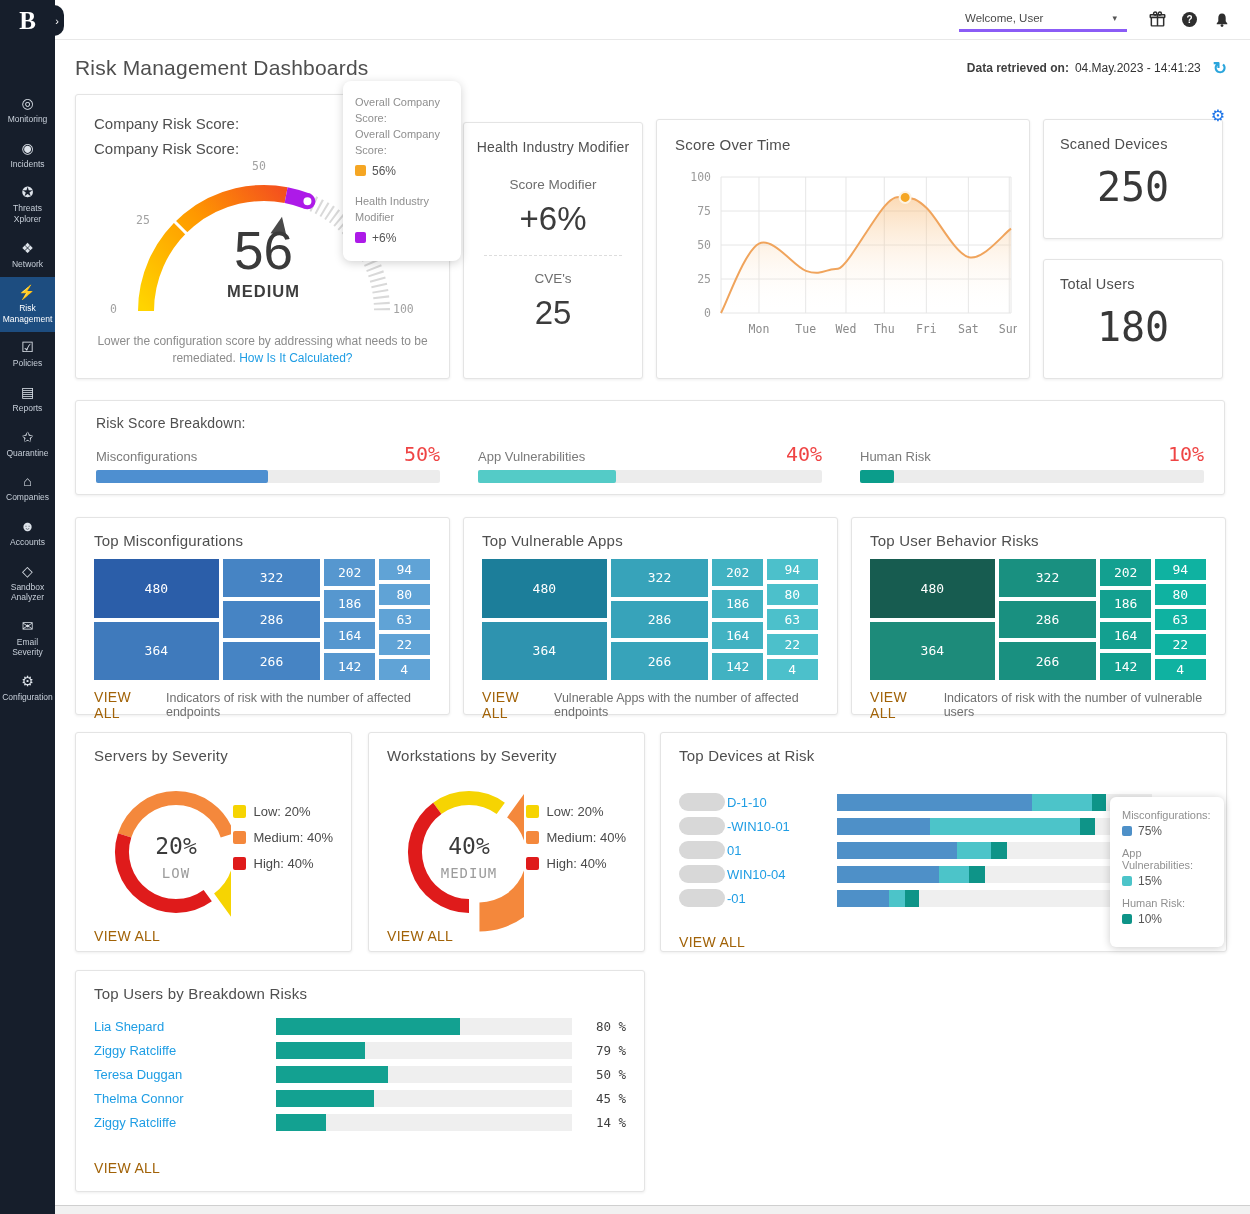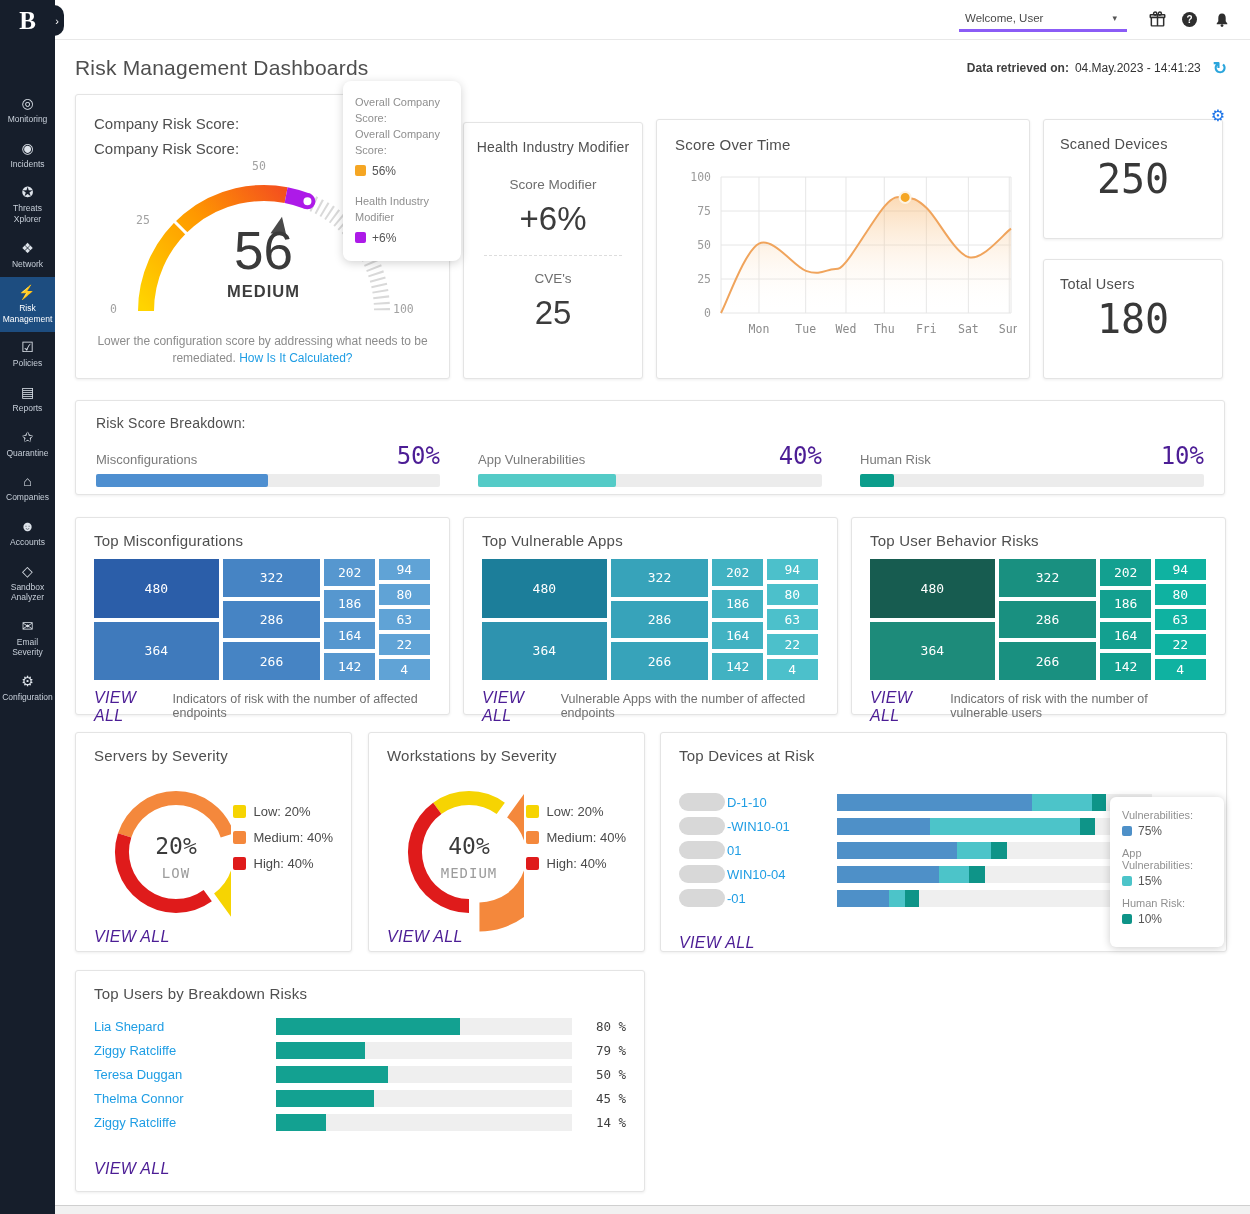--- a/index.html
+++ b/index.html
@@ -39,21 +39,21 @@
   #hdr-row { display:flex; justify-content:space-between; align-items:center; }
   #page-title { font-size:21px; font-weight:400; color:#4f4f4f; letter-spacing:.2px; }
   #retrieved { display:flex; align-items:center; gap:6px; font-size:12px; }
   #retrieved .lab { font-weight:bold; color:#3f3f3f; }
   #retrieved .val { color:#333; }
   #refresh-ic { color:#2aa5dc; font-size:17px; font-weight:bold; margin-left:6px; cursor:pointer; }
 
   .card { background:#fff; border:1px solid #e4e4e4; border-radius:3px;
           box-shadow:0 1px 3px rgba(0,0,0,.07); }
   .card-title { font-size:15px; color:#4f4f4f; letter-spacing:.2px; }
-  .view-all { font-size:16px; color:#4c1d95; letter-spacing:.3px; cursor:pointer; text-decoration:none;font-style:italic; }
+  .view-all { font-size:14px; color:#a16207; letter-spacing:.3px; cursor:pointer; text-decoration:none; }
   .caption { font-size:12.5px; color:#6f6f6f; }
 
   
   #row1 { position:relative; margin-top:14px; height:288px; display:flex; }
   #gear-icon { position:absolute; right:2px; top:12px; color:#1a73e8; font-size:16px; cursor:pointer; z-index:3; }
   #company-card { width:375px; height:285px; padding:16px 18px; position:relative; }
   #company-card .t { font-size:15px; color:#4f4f4f; line-height:25px; }
   #gauge-wrap { position:relative; width:339px; margin:0 auto; height:168px; }
   .gtick { position:absolute; font-family:"DejaVu Sans Mono", monospace; font-size:11.5px; color:#a2a2a2; }
   #gauge-center { position:absolute; top:62px; left:0; width:100%; text-align:center; }
@@ -73,30 +73,30 @@
   #health-card .card-title { font-size:14px; }
   .h-sub { font-size:13.5px; color:#6e6e6e; margin-top:22px; }
   .h-big { font-size:33px; color:#3c3c3c; margin-top:8px; }
   #health-div { border-top:1px dashed #ddd; margin:17px 8px 0; }
   .h-sub2 { font-size:13.5px; color:#6e6e6e; margin-top:15px; }
 
   #score-card { width:374px; height:260px; margin-left:13px; margin-top:25px; padding:16px 14px 0 18px; }
   #col-right { width:180px; margin-left:13px; margin-top:25px; display:flex; flex-direction:column; gap:20px; }
   .stat-card { height:120px; padding:16px; }
   .stat-card .card-title { font-size:14.5px; }
-  .stat-val { font-size:40px; color:#383838; text-align:center; margin-top:4px; }
+  .stat-val { font-size:40px; color:#383838; text-align:center; margin-top:12px; }
 
   
   #breakdown-card { margin-top:18px; width:1150px; height:95px; padding:14px 20px; }
   #breakdown-card .card-title { font-size:14px; }
   #breakdown-cols { display:flex; gap:38px; margin-top:11px; }
   .bd-col { flex:1; }
   .bd-head { display:flex; justify-content:space-between; align-items:baseline; }
   .bd-lab { font-size:13px; color:#7a7a7a; }
-  .bd-val { font-size:24px; color:#4c1d95; }
+  .bd-val { font-size:20px; color:#ef4444; }
   .bd-track { margin-top:4px; height:13px; background:#ececec; border-radius:2px; }
   .bd-fill { height:100%; border-radius:2px; }
 
   
   #row3 { display:flex; gap:13px; margin-top:22px; }
   .tm-card { width:375px; height:198px; padding:14px 18px 10px; }
   .tm-grid { display:flex; gap:4px; height:121px; margin-top:10px; }
   .tm-col { display:flex; flex-direction:column; gap:4px; }
   .tm-cell { flex:1; display:flex; align-items:center; justify-content:center; color:#fff;
              font-family:"DejaVu Sans Mono", monospace; font-size:13px; cursor:pointer; }
@@ -601,21 +601,21 @@
             </div>
             <div class="dev-track">
               <span class="dev-seg" style="width: 16.5%; background: rgb(78, 144, 200);"></span>
               <span class="dev-seg" style="width: 5%; background: rgb(76, 196, 201);"></span>
               <span class="dev-seg" style="width: 4.5%; background: rgb(14, 148, 136);"></span>
             </div>
             <span class="dev-pct mono"></span>
           </div>
         </div>
       <div id="devices-tip">
-          <div class="dtip-lab">Vulnerabilities:</div>
+          <div class="dtip-lab">Misconfigurations:</div>
           <div class="dtip-val">
             <span class="dtip-sw" style="background: rgb(78, 144, 200);"></span>
             <span>75%</span>
           </div>
           <div class="dtip-lab">App Vulnerabilities:</div>
           <div class="dtip-val">
             <span class="dtip-sw" style="background: rgb(76, 196, 201);"></span>
             <span>15%</span>
           </div>
           <div class="dtip-lab">Human Risk:</div>

